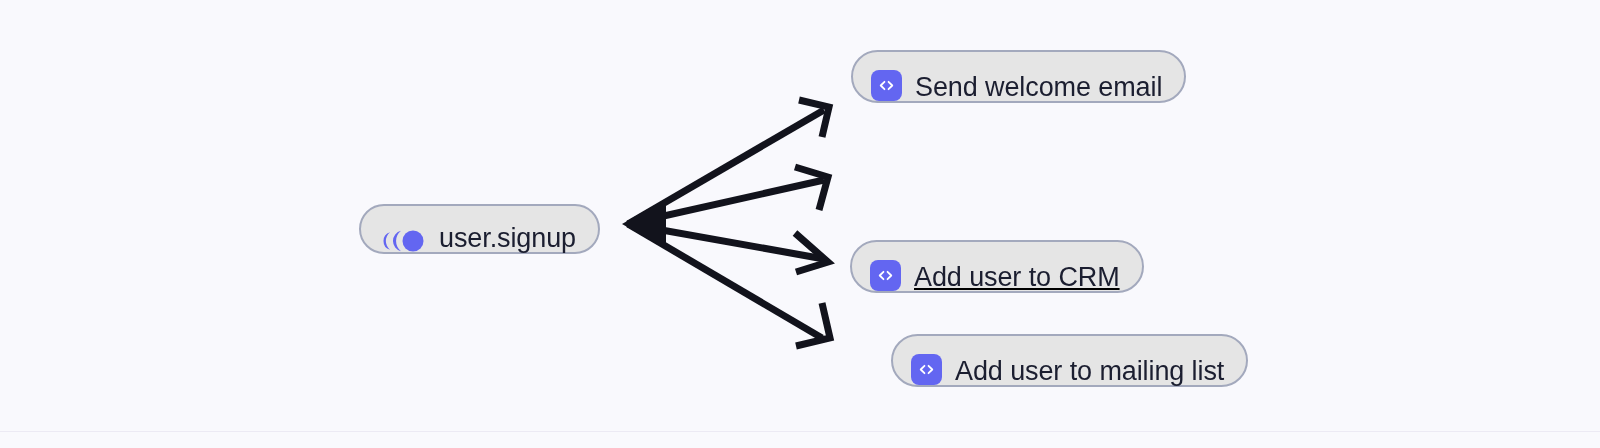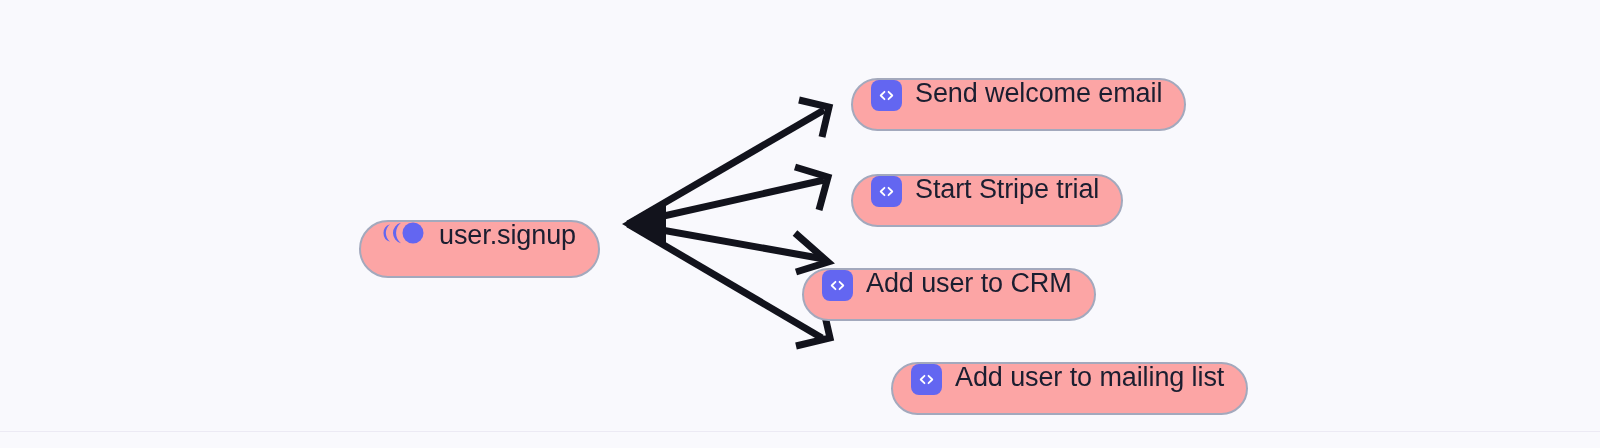--- a/index.html
+++ b/index.html
@@ -39,41 +39,40 @@
     top: 0;
     width: 1600px;
     height: 448px;
     pointer-events: none;
   }
 
   
   .node {
     position: absolute;
     display: flex;
-    align-items: flex-start;
+    align-items: flex-end;
     box-sizing: border-box;
-    background: #fca5a5;
+    background: #e5e5e5;
     border: 2px solid #a3a9bd;
     border-radius: 999px;
     white-space: nowrap;
-    margin-top: 28px;
   }
 
   .node-label {
     color: #1b1e30;
     font-size: 27px;
     line-height: 1;
     letter-spacing: -0.1px;
   }
 
   
   #node-trigger {
     left: 359px;
-    top: 192px;
-    height: 58px;
+    top: 204px;
+    height: 50px;
     padding: 0 22px 0 20px;
   }
   #node-trigger .node-label {
     margin-left: 14px;
   }
 
   .broadcast-icon {
     display: block;
     width: 44px;
     height: 22px;
@@ -84,21 +83,21 @@
   .node-action {
     height: 53px;
     padding: 0 22px 0 18px;
   }
   .node-action .node-label {
     margin-left: 13px;
   }
 
   #node-action-0 { left: 851px;  top: 50px;  }
   #node-action-1 { left: 851px;  top: 146px; }
-  #node-action-2 { left: 802px;  top: 240px; }
+  #node-action-2 { left: 850px;  top: 240px; text-decoration: underline; }
   #node-action-3 { left: 891px;  top: 334px; }
 
   .code-icon {
     display: flex;
     align-items: center;
     justify-content: center;
     width: 31px;
     height: 31px;
     flex: 0 0 auto;
     background: #6366f1;
@@ -146,29 +145,20 @@
   <div class="node node-action" id="node-action-0">
     <span class="code-icon">
       <svg viewBox="0 0 20 20" width="17" height="17" xmlns="http://www.w3.org/2000/svg">
         <polyline points="7.6,5.6 3.2,10 7.6,14.4" fill="none" stroke="#ffffff" stroke-width="2.1" stroke-linecap="round" stroke-linejoin="round"></polyline>
         <polyline points="12.4,5.6 16.8,10 12.4,14.4" fill="none" stroke="#ffffff" stroke-width="2.1" stroke-linecap="round" stroke-linejoin="round"></polyline>
       </svg>
     </span>
     <span class="node-label">Send welcome email</span>
   </div>
 
-  <div class="node node-action" id="node-action-1">
-    <span class="code-icon">
-      <svg viewBox="0 0 20 20" width="17" height="17" xmlns="http://www.w3.org/2000/svg">
-        <polyline points="7.6,5.6 3.2,10 7.6,14.4" fill="none" stroke="#ffffff" stroke-width="2.1" stroke-linecap="round" stroke-linejoin="round"></polyline>
-        <polyline points="12.4,5.6 16.8,10 12.4,14.4" fill="none" stroke="#ffffff" stroke-width="2.1" stroke-linecap="round" stroke-linejoin="round"></polyline>
-      </svg>
-    </span>
-    <span class="node-label">Start Stripe trial</span>
-  </div>
 
   <div class="node node-action" id="node-action-2">
     <span class="code-icon">
       <svg viewBox="0 0 20 20" width="17" height="17" xmlns="http://www.w3.org/2000/svg">
         <polyline points="7.6,5.6 3.2,10 7.6,14.4" fill="none" stroke="#ffffff" stroke-width="2.1" stroke-linecap="round" stroke-linejoin="round"></polyline>
         <polyline points="12.4,5.6 16.8,10 12.4,14.4" fill="none" stroke="#ffffff" stroke-width="2.1" stroke-linecap="round" stroke-linejoin="round"></polyline>
       </svg>
     </span>
     <span class="node-label">Add user to CRM</span>
   </div>

